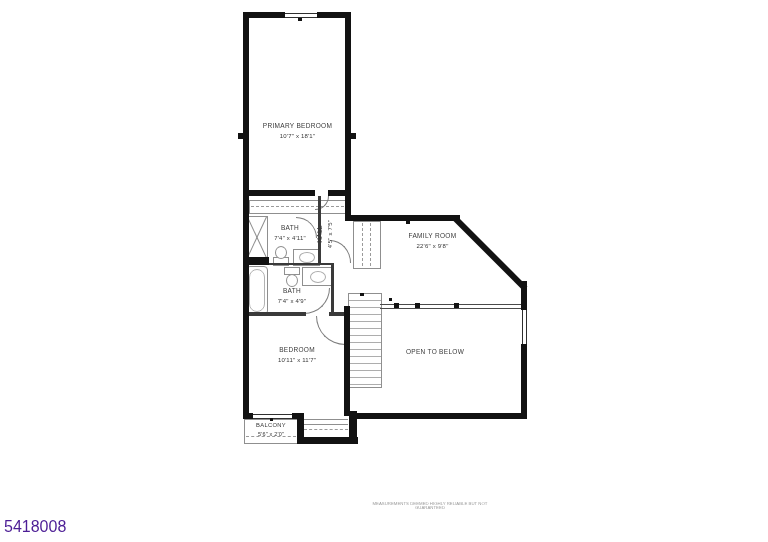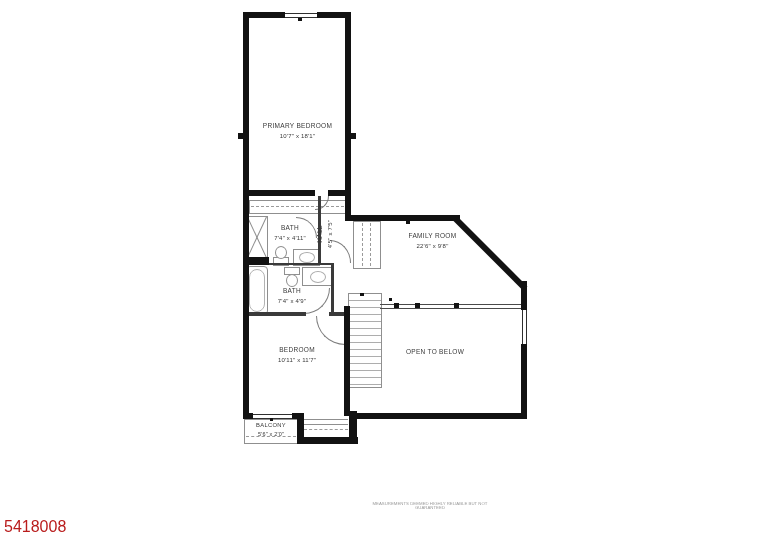--- a/index.html
+++ b/index.html
@@ -29,21 +29,21 @@
   .arc.br{border-right:1px solid #7d7d7d;border-bottom:1px solid #7d7d7d;border-bottom-right-radius:100%;}
   .arc.bl{border-left:1px solid #7d7d7d;border-bottom:1px solid #7d7d7d;border-bottom-left-radius:100%;}
   .arc.tr{border-right:1px solid #7d7d7d;border-top:1px solid #7d7d7d;border-top-right-radius:100%;}
   
   .lbl{position:absolute;text-align:center;color:#383838;z-index:7;white-space:nowrap;}
   .lbl .nm{display:block;font-size:6.5px;letter-spacing:.3px;line-height:11px;}
   .lbl .dm{display:block;font-size:6px;letter-spacing:.2px;line-height:10px;}
   .lbl.small .nm{font-size:5.8px;line-height:9px;}
   .lbl.small .dm{font-size:5.5px;line-height:9px;}
   .rot{transform:rotate(-90deg);}
-  .listing{position:absolute;left:4px;top:518px;font-size:16px;color:#b91c1c;z-index:7;}
+  .listing{position:absolute;left:4px;top:518px;font-size:16px;color:#4c1d95;z-index:7;}
   .disclaimer{position:absolute;left:330px;top:501px;width:200px;text-align:center;
               font-size:6px;color:#9b9b9b;transform:scale(.72);transform-origin:center top;z-index:7;}
 </style>
 </head>
 <body>
 
 <div class="plan">
 
   <div class="w" style="left:243px;top:12px;width:42px;height:6px;"></div>
   <div class="w" style="left:317px;top:12px;width:34px;height:6px;"></div>

